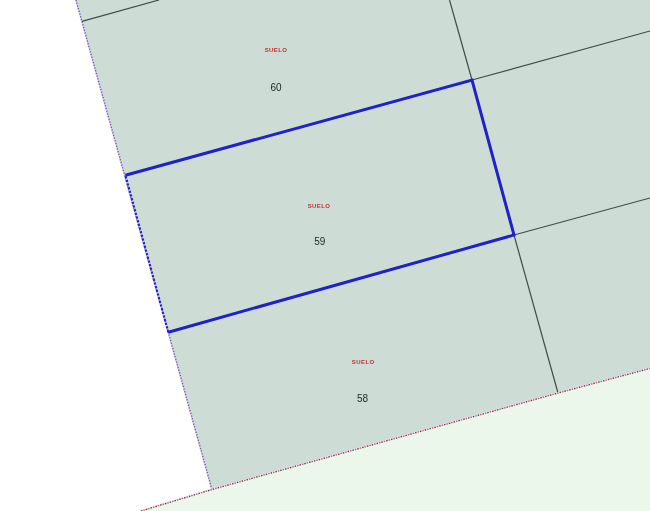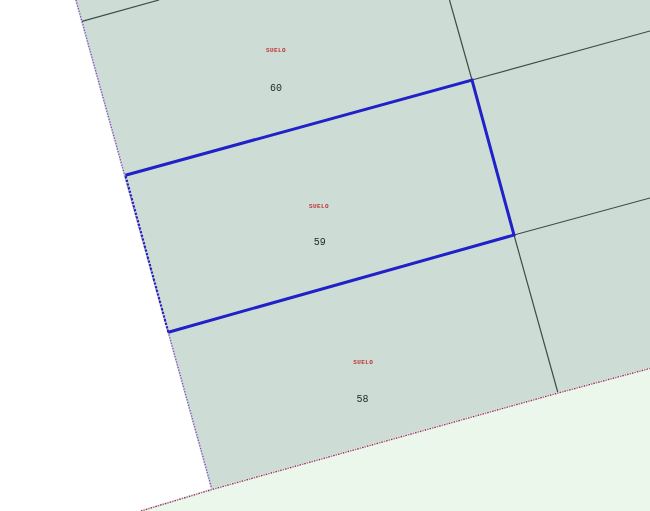--- a/index.html
+++ b/index.html
@@ -1,16 +1,16 @@
 <!DOCTYPE html>
 <html><head>
 <meta charset="utf-8">
 <style>
   html,body{margin:0;padding:0;background:#ffffff;}
-  #map{width:650px;height:511px;position:relative;font-family:Liberation Mono, monospace;}
+  #map{width:650px;height:511px;position:relative;font-family:Liberation Sans, sans-serif;}
   svg{display:block;}
 </style>
 </head>
 <body>
 
 <div id="map">
 <svg width="650" height="511" viewBox="0 0 650 511" xmlns="http://www.w3.org/2000/svg">
 
   <rect x="0" y="0" width="650" height="511" fill="#ffffff"></rect>
 

